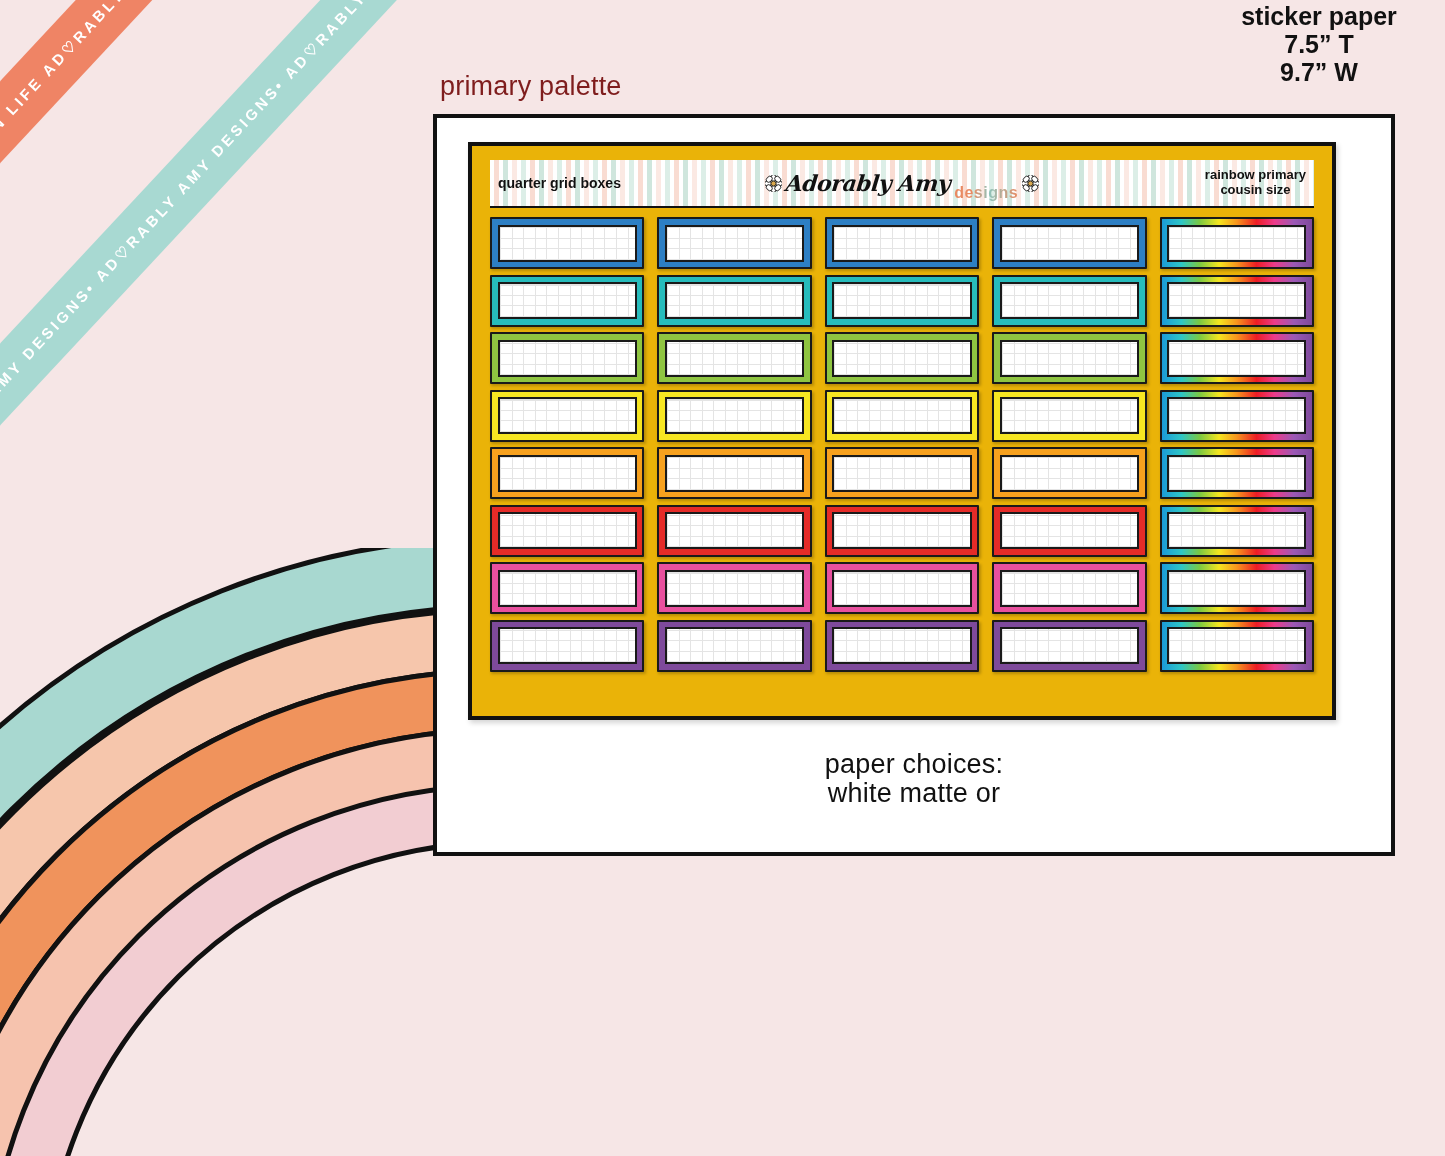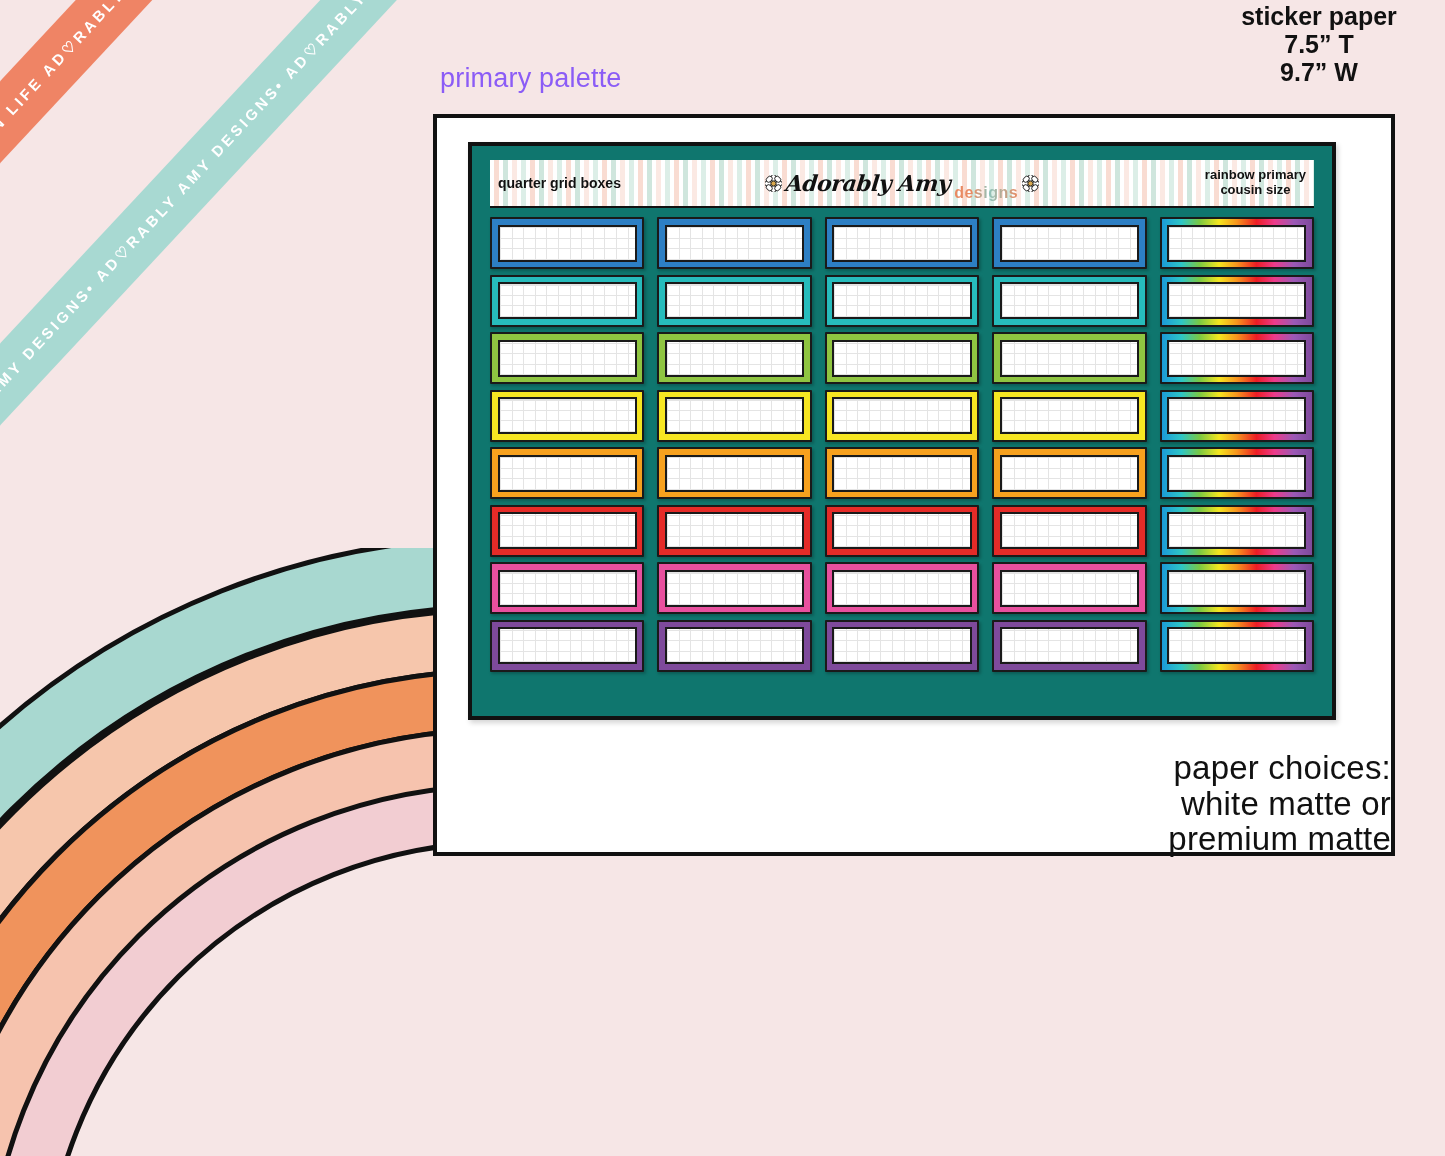--- a/index.html
+++ b/index.html
@@ -39,39 +39,39 @@
   .size-block{
     position:absolute;right:6px;top:2px;width:240px;
     text-align:center;
     font-size:25px;font-weight:700;color:#111;
     line-height:1.12;
   }
   .size-block div{white-space:nowrap;}
 
   
   .palette-label{
-    position:absolute;left:440px;top:63px;
-    font-size:27px;color:#8b5cf6;font-weight:400;
+    position:absolute;left:440px;top:71px;
+    font-size:27px;color:#7f1d1d;font-weight:400;
     letter-spacing:.2px;
   }
 
   
   .card{
     position:absolute;left:433px;top:114px;
     width:962px;height:742px;
     background:#ffffff;
     border:4px solid #111;
     box-sizing:border-box;
   }
 
   
   .sheet{
     position:absolute;left:31px;top:24px;
     width:868px;height:578px;
-    background:#0f766e;
+    background:#eab308;
     border:4px solid #111;
     box-sizing:border-box;
     box-shadow:2px 3px 5px rgba(0,0,0,.17);
   }
   .sheet-inner{position:absolute;inset:0;padding:14px 18px 10px 18px;box-sizing:border-box;}
 
   
   .sheet-header{
     position:relative;height:46px;
     border-bottom:2.5px solid #111;
@@ -142,22 +142,22 @@
     background-color:#ffffff;
     background-image:
       repeating-linear-gradient(90deg,#e4e4e4 0 1px,transparent 1px 11.6px),
       repeating-linear-gradient(0deg,#e4e4e4 0 1px,transparent 1px 10.5px);
     background-position:0 0;
   }
 
   
   .paper-choices{
     position:absolute;left:0;right:0;top:632px;
-    text-align:right;
-    font-size:33px;color:#111;line-height:1.08;
+    text-align:center;
+    font-size:27px;color:#111;line-height:1.08;
     letter-spacing:.2px;
   }
   .paper-choices div{white-space:nowrap;}
 </style>
 </head>
 <body>
 
 <div id="stage">
 
   <div class="ribbon ribbon-coral">
@@ -432,17 +432,16 @@
               <div class="sbox-inner"></div>
             </div>
           </div>
 
       </div>
     </div>
 
     <div class="paper-choices">
       <div>paper choices:</div>
       <div>white matte or</div>
-      <div>premium matte</div>
     </div>
 
   </div>
 </div>
 
 </body></html>

